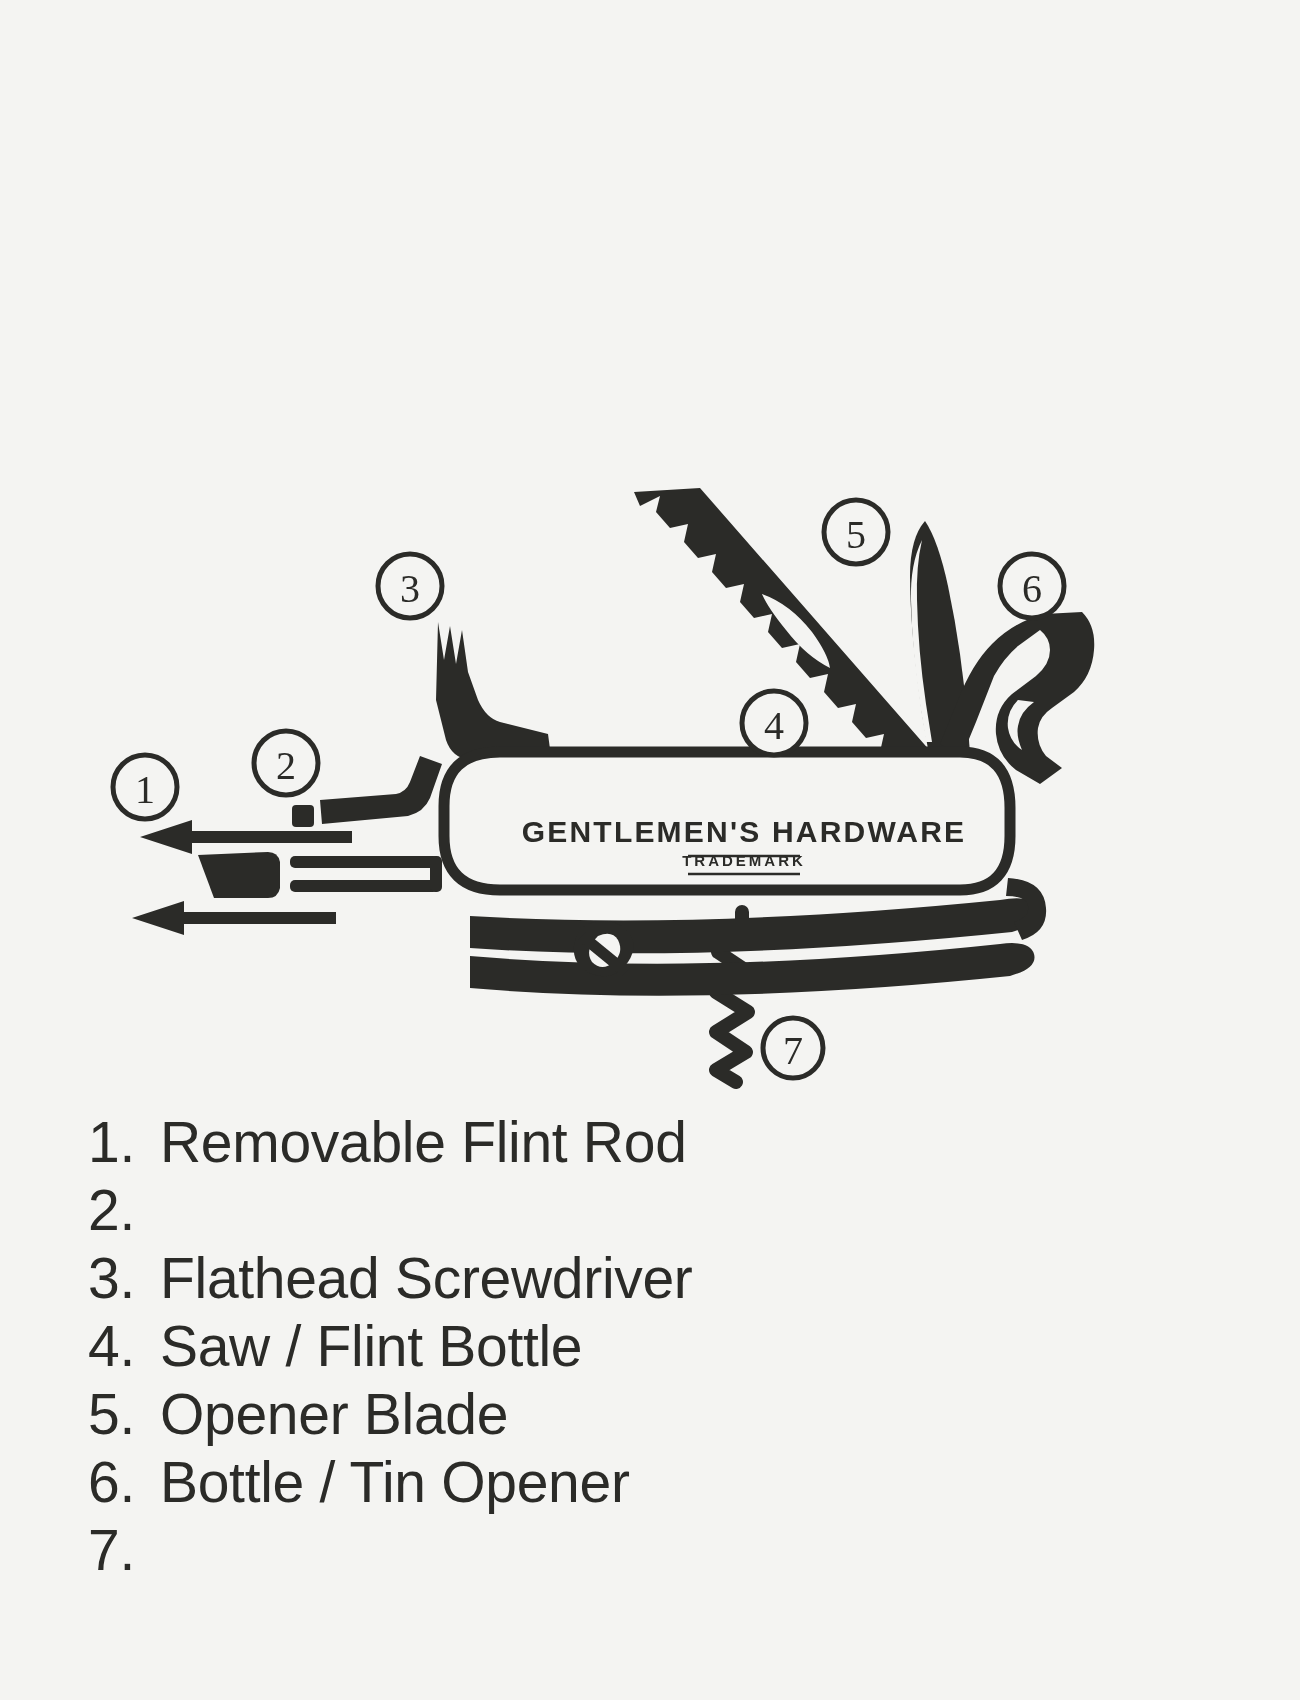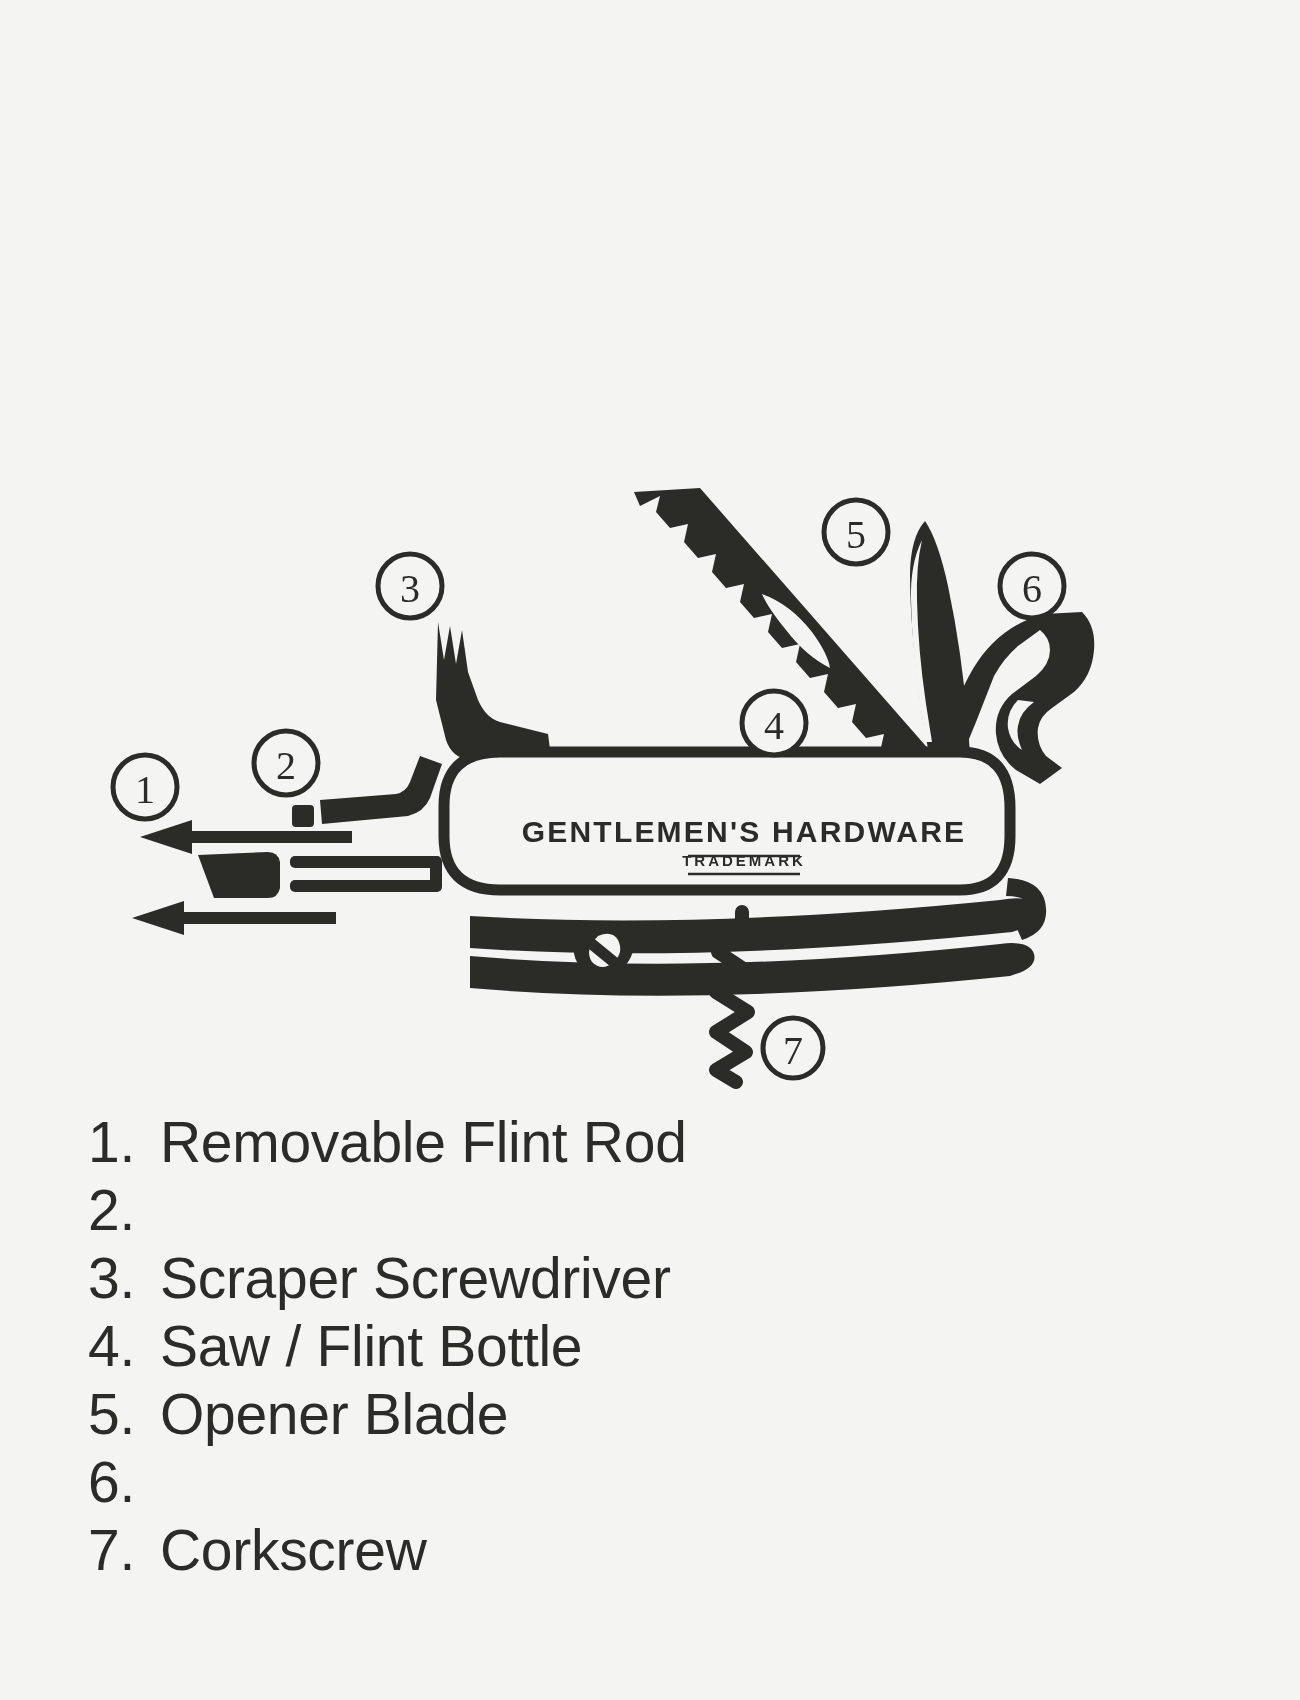--- a/index.html
+++ b/index.html
@@ -346,32 +346,32 @@
   <div id="legend">
     <div class="legend-row">
       <span class="legend-num">1.</span>
       <span class="legend-label">Removable Flint Rod</span>
     </div>
     <div class="legend-row">
       <span class="legend-num">2.</span>
     </div>
     <div class="legend-row">
       <span class="legend-num">3.</span>
-      <span class="legend-label">Scraper Screwdriver</span>
+      <span class="legend-label">Flathead Screwdriver</span>
     </div>
     <div class="legend-row">
       <span class="legend-num">4.</span>
       <span class="legend-label">Saw / Flint Bottle</span>
     </div>
     <div class="legend-row">
       <span class="legend-num">5.</span>
       <span class="legend-label">Opener Blade</span>
     </div>
     <div class="legend-row">
       <span class="legend-num">6.</span>
+      <span class="legend-label">Bottle / Tin Opener</span>
     </div>
     <div class="legend-row">
       <span class="legend-num">7.</span>
-      <span class="legend-label">Corkscrew</span>
     </div>
   </div>
 
 </div>
 
 </body></html>

